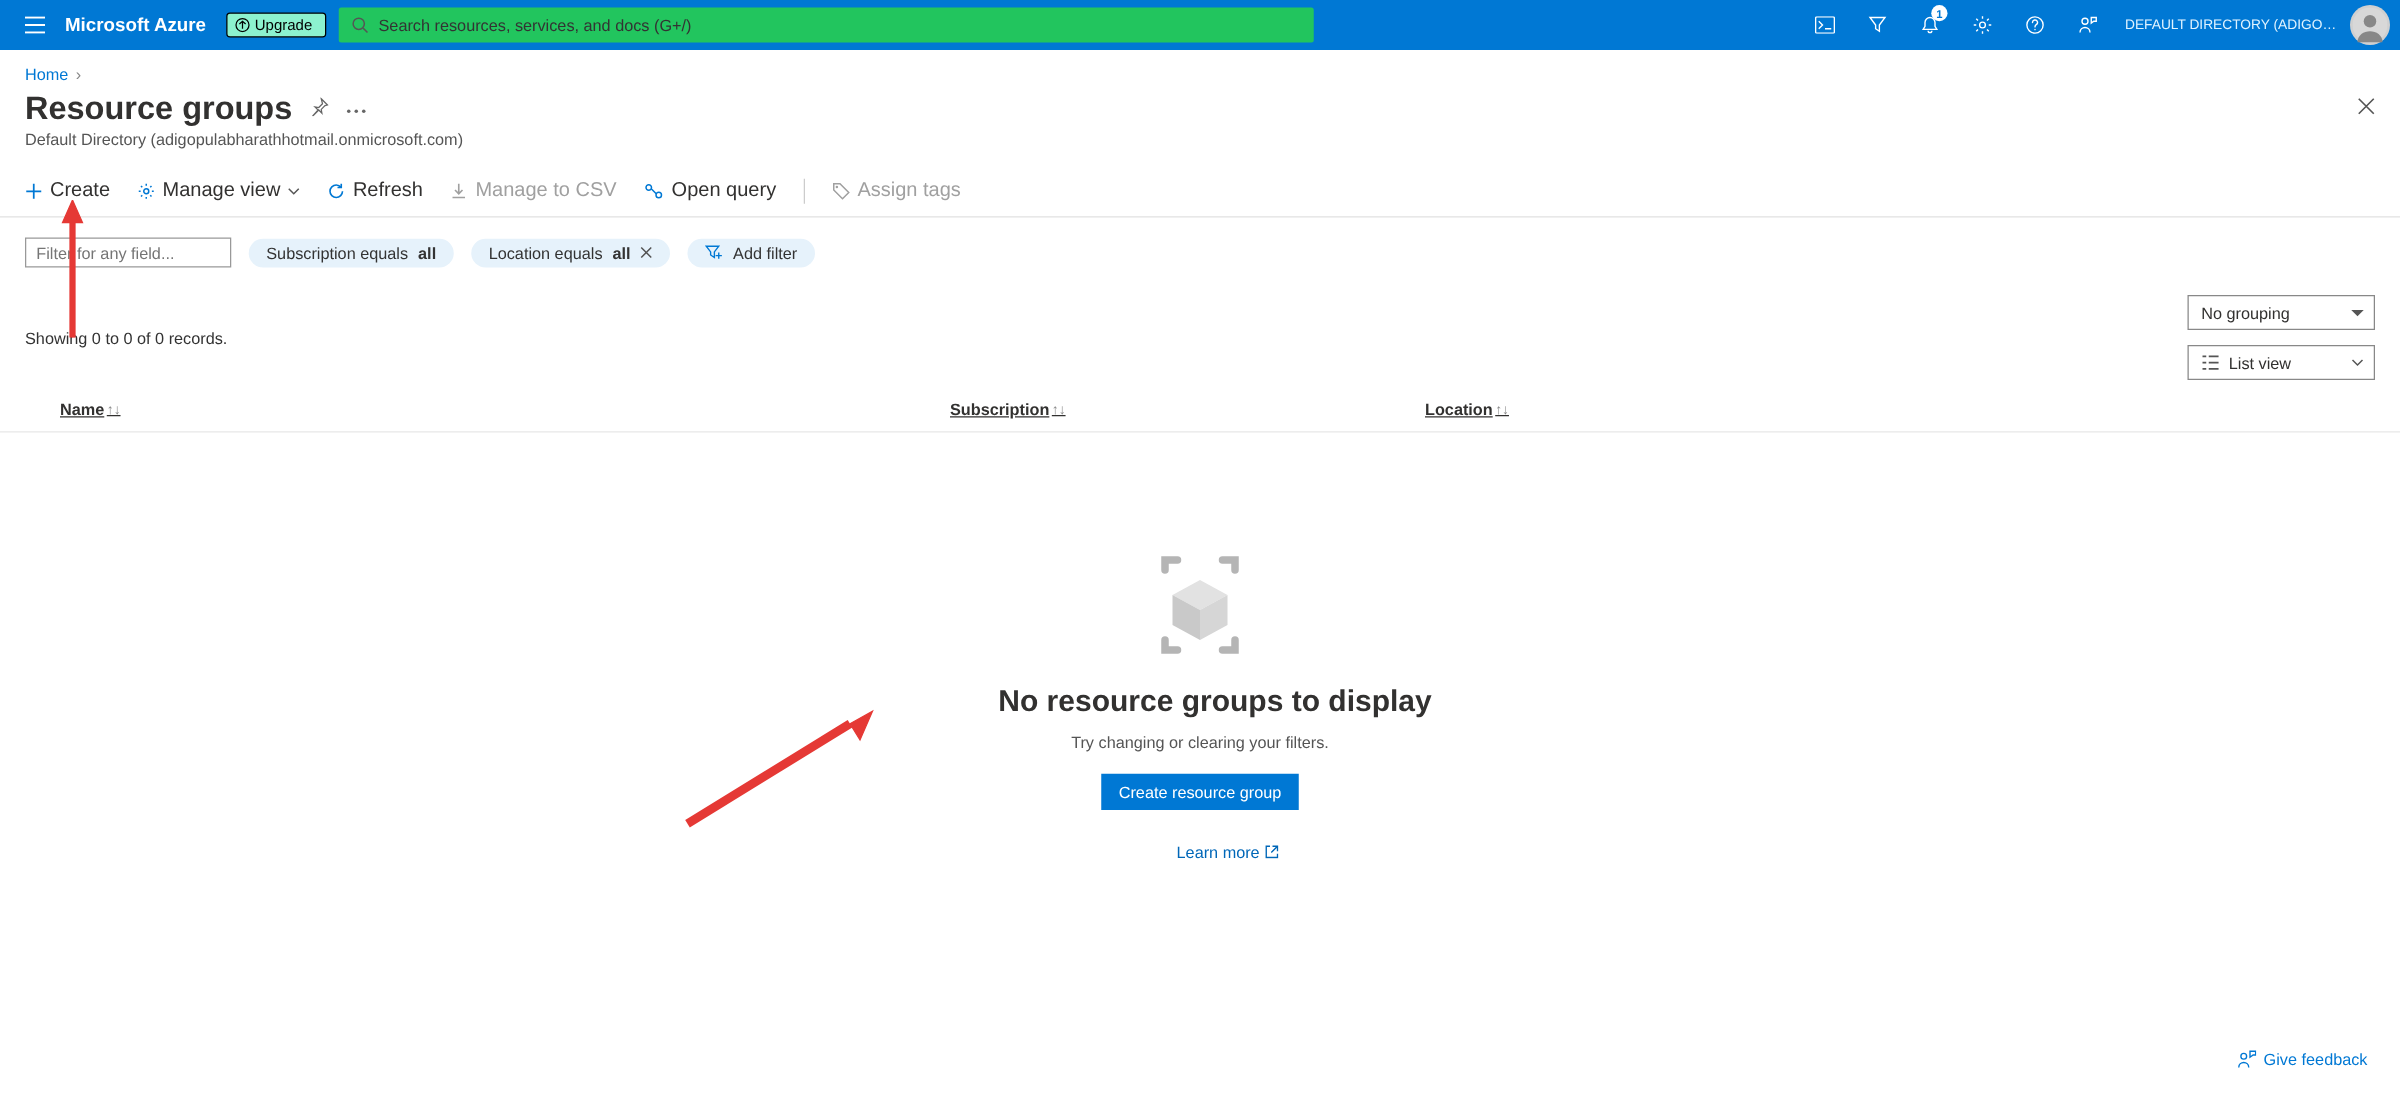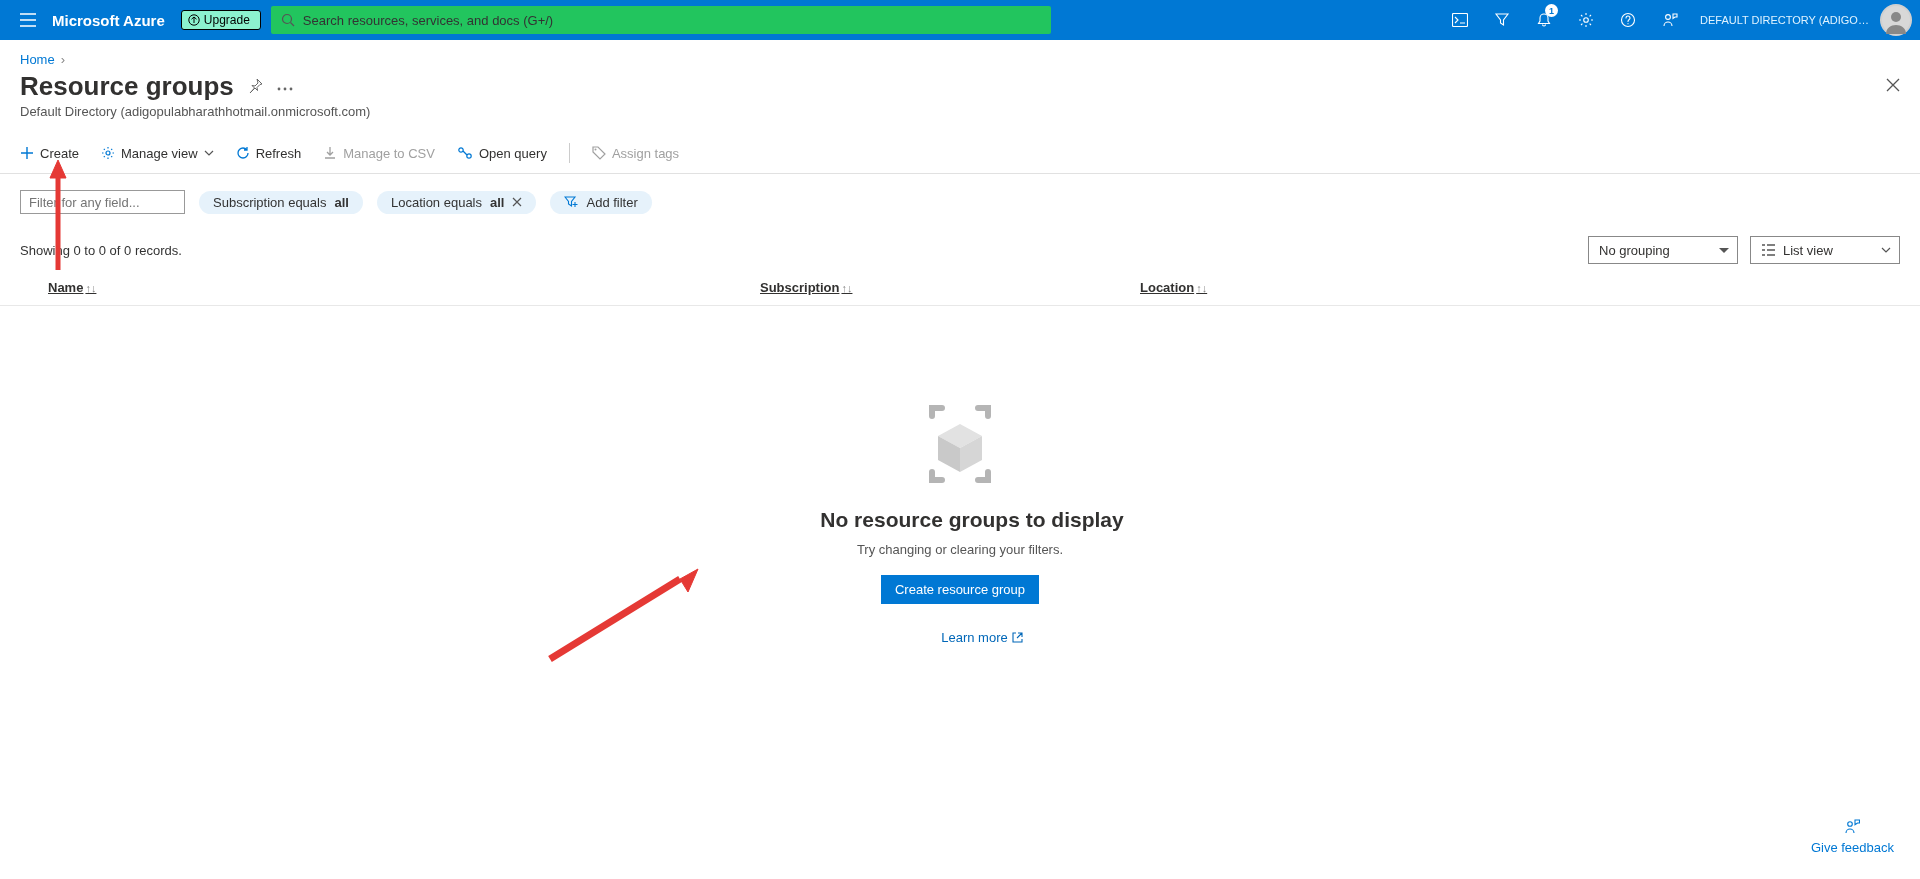--- a/index.html
+++ b/index.html
@@ -28,59 +28,59 @@
 
 
 .page-header { padding: 4px 20px 0 20px; display:flex; align-items:center; }
 .page-header h1 { font-size:26px; font-weight:600; }
 .page-header .pin, .page-header .dots { margin-left:14px; color:#666; cursor:pointer; }
 .page-header .closeX { margin-left:auto; color:#555; cursor:pointer; font-size:18px; }
 .subhead { padding: 2px 20px 8px 20px; color:#555; font-size:13px; }
 
 
 .toolbar { display:flex; align-items:center; gap:22px; padding: 10px 20px; border-bottom:1px solid #e1e1e1; border-top:none; margin-top:6px; }
-.toolbar .tbtn { display:flex; align-items:center; gap:6px; font-size:13px; color:#323130; cursor:pointer; }
+.toolbar .tbtn { display:flex; align-items:center; gap:6px; font-size:16px; color:#323130; cursor:pointer; }
 .toolbar .tbtn.disabled { color:#a0a0a0; cursor:default; }
 .toolbar .sep { width:1px; height:20px; background:#ccc; }
 .toolbar svg { flex:none; }
 
 
 .filter-row { display:flex; align-items:center; gap:14px; padding: 16px 20px 8px 20px; }
 .filter-row input.filterbox { width:165px; height:24px; border:1px solid #999; padding:2px 8px; font-size:13px; }
 .pill { background:#e6f2fb; border-radius:14px; padding:4px 14px; font-size:13px; display:flex; align-items:center; gap:8px; color:#333; cursor:pointer; }
 .pill b { font-weight:600; }
 .pill .x { color:#555; cursor:pointer; }
 
 
 .meta-row { display:flex; align-items:center; padding: 14px 20px 6px 20px; }
 .meta-row .count { font-size:13px; color:#333; }
-.meta-row .right-controls { margin-left:auto; display:flex; gap:12px; }
+.meta-row .right-controls { margin-left:auto; display:flex; gap:12px;flex-direction:column; }
 .meta-row select, .meta-row .fakeselect { height:28px; border:1px solid #888; font-size:13px; padding:0 28px 0 10px; background:#fff; cursor:pointer; position:relative; display:flex; align-items:center; gap:8px; min-width:150px;}
 .fakeselect::after { content:""; position:absolute; right:8px; top:50%; border:5px solid transparent; border-top-color:#555; transform:translateY(-2px);}
 .fakeselect.listview::after{ display:none;}
 .fakeselect.listview .chev2{ position:absolute; right:8px; top:50%; transform:translateY(-50%);}
 
 
 .tablehead { display:flex; padding: 10px 20px; border-bottom:1px solid #e8e8e8; font-weight:600; font-size:13px; }
 .tablehead .col { display:flex; align-items:center; gap:2px;text-decoration:underline; }
 .tablehead .c-name { flex: 0 0 740px; padding-left:28px;}
 .tablehead .c-sub  { flex: 0 0 380px; }
 .tablehead .c-loc  { flex: 1; }
 .sort-arrows { color:#888; font-size:11px; }
 
 
 .empty { text-align:center; padding-top:90px; }
 .empty .cube-wrap { display:flex; justify-content:center; margin-bottom:16px; }
-.empty h2 { font-size:21px; font-weight:600; margin-bottom:10px;margin-left:24px; }
+.empty h2 { font-size:24px; font-weight:600; margin-bottom:10px;margin-left:24px; }
 .empty p  { color:#555; font-size:13px; margin-bottom:18px; }
 .empty .primary-btn { background:#0078d4; color:#fff; border:none; padding:7px 14px; font-size:13px; cursor:pointer; }
 .empty .learnmore { display:inline-flex; align-items:center; gap:4px; margin-top:26px; color:#0067b8; cursor:pointer; font-size:13px; text-decoration:none;margin-left:44px;}
 
 
-.feedback { position:fixed; right:26px; bottom:24px; color:#0078d4; display:flex; align-items:center; gap:6px; cursor:pointer; font-size:13px;flex-direction:column;}
+.feedback { position:fixed; right:26px; bottom:24px; color:#0078d4; display:flex; align-items:center; gap:6px; cursor:pointer; font-size:13px;}
 
 
 .arrow { position:absolute; pointer-events:none; }
 .arrow svg line, .arrow svg polygon { stroke:#e53935; fill:#e53935; }
 
 </style>
 </head>
 <body>
 
 <div class="topbar">

